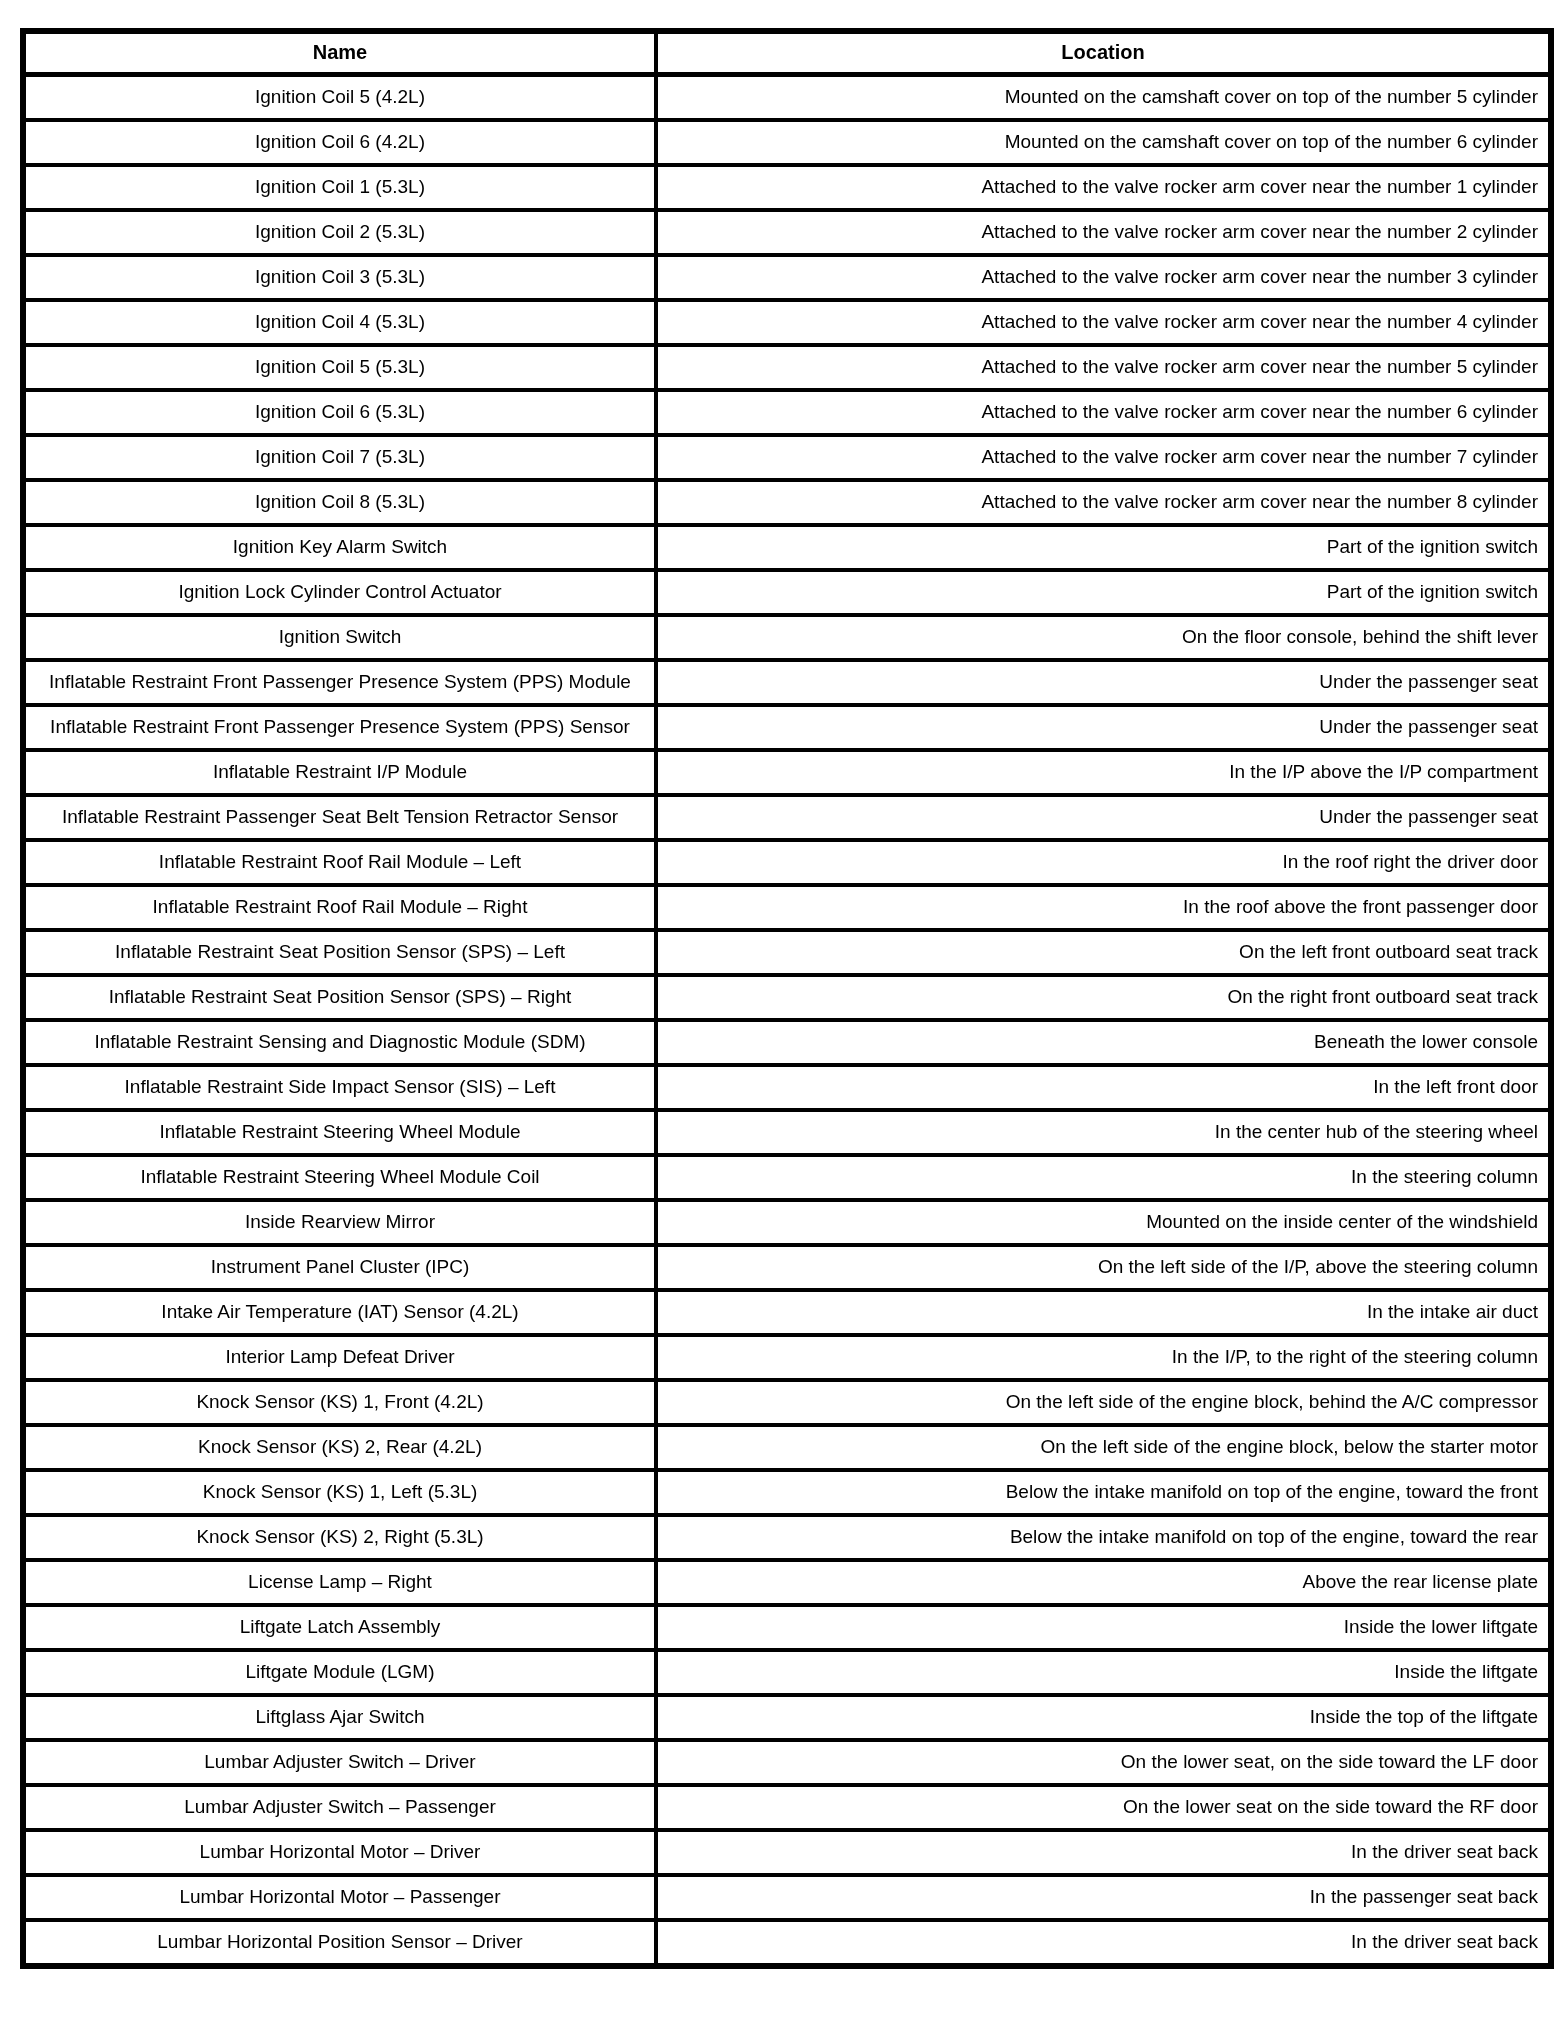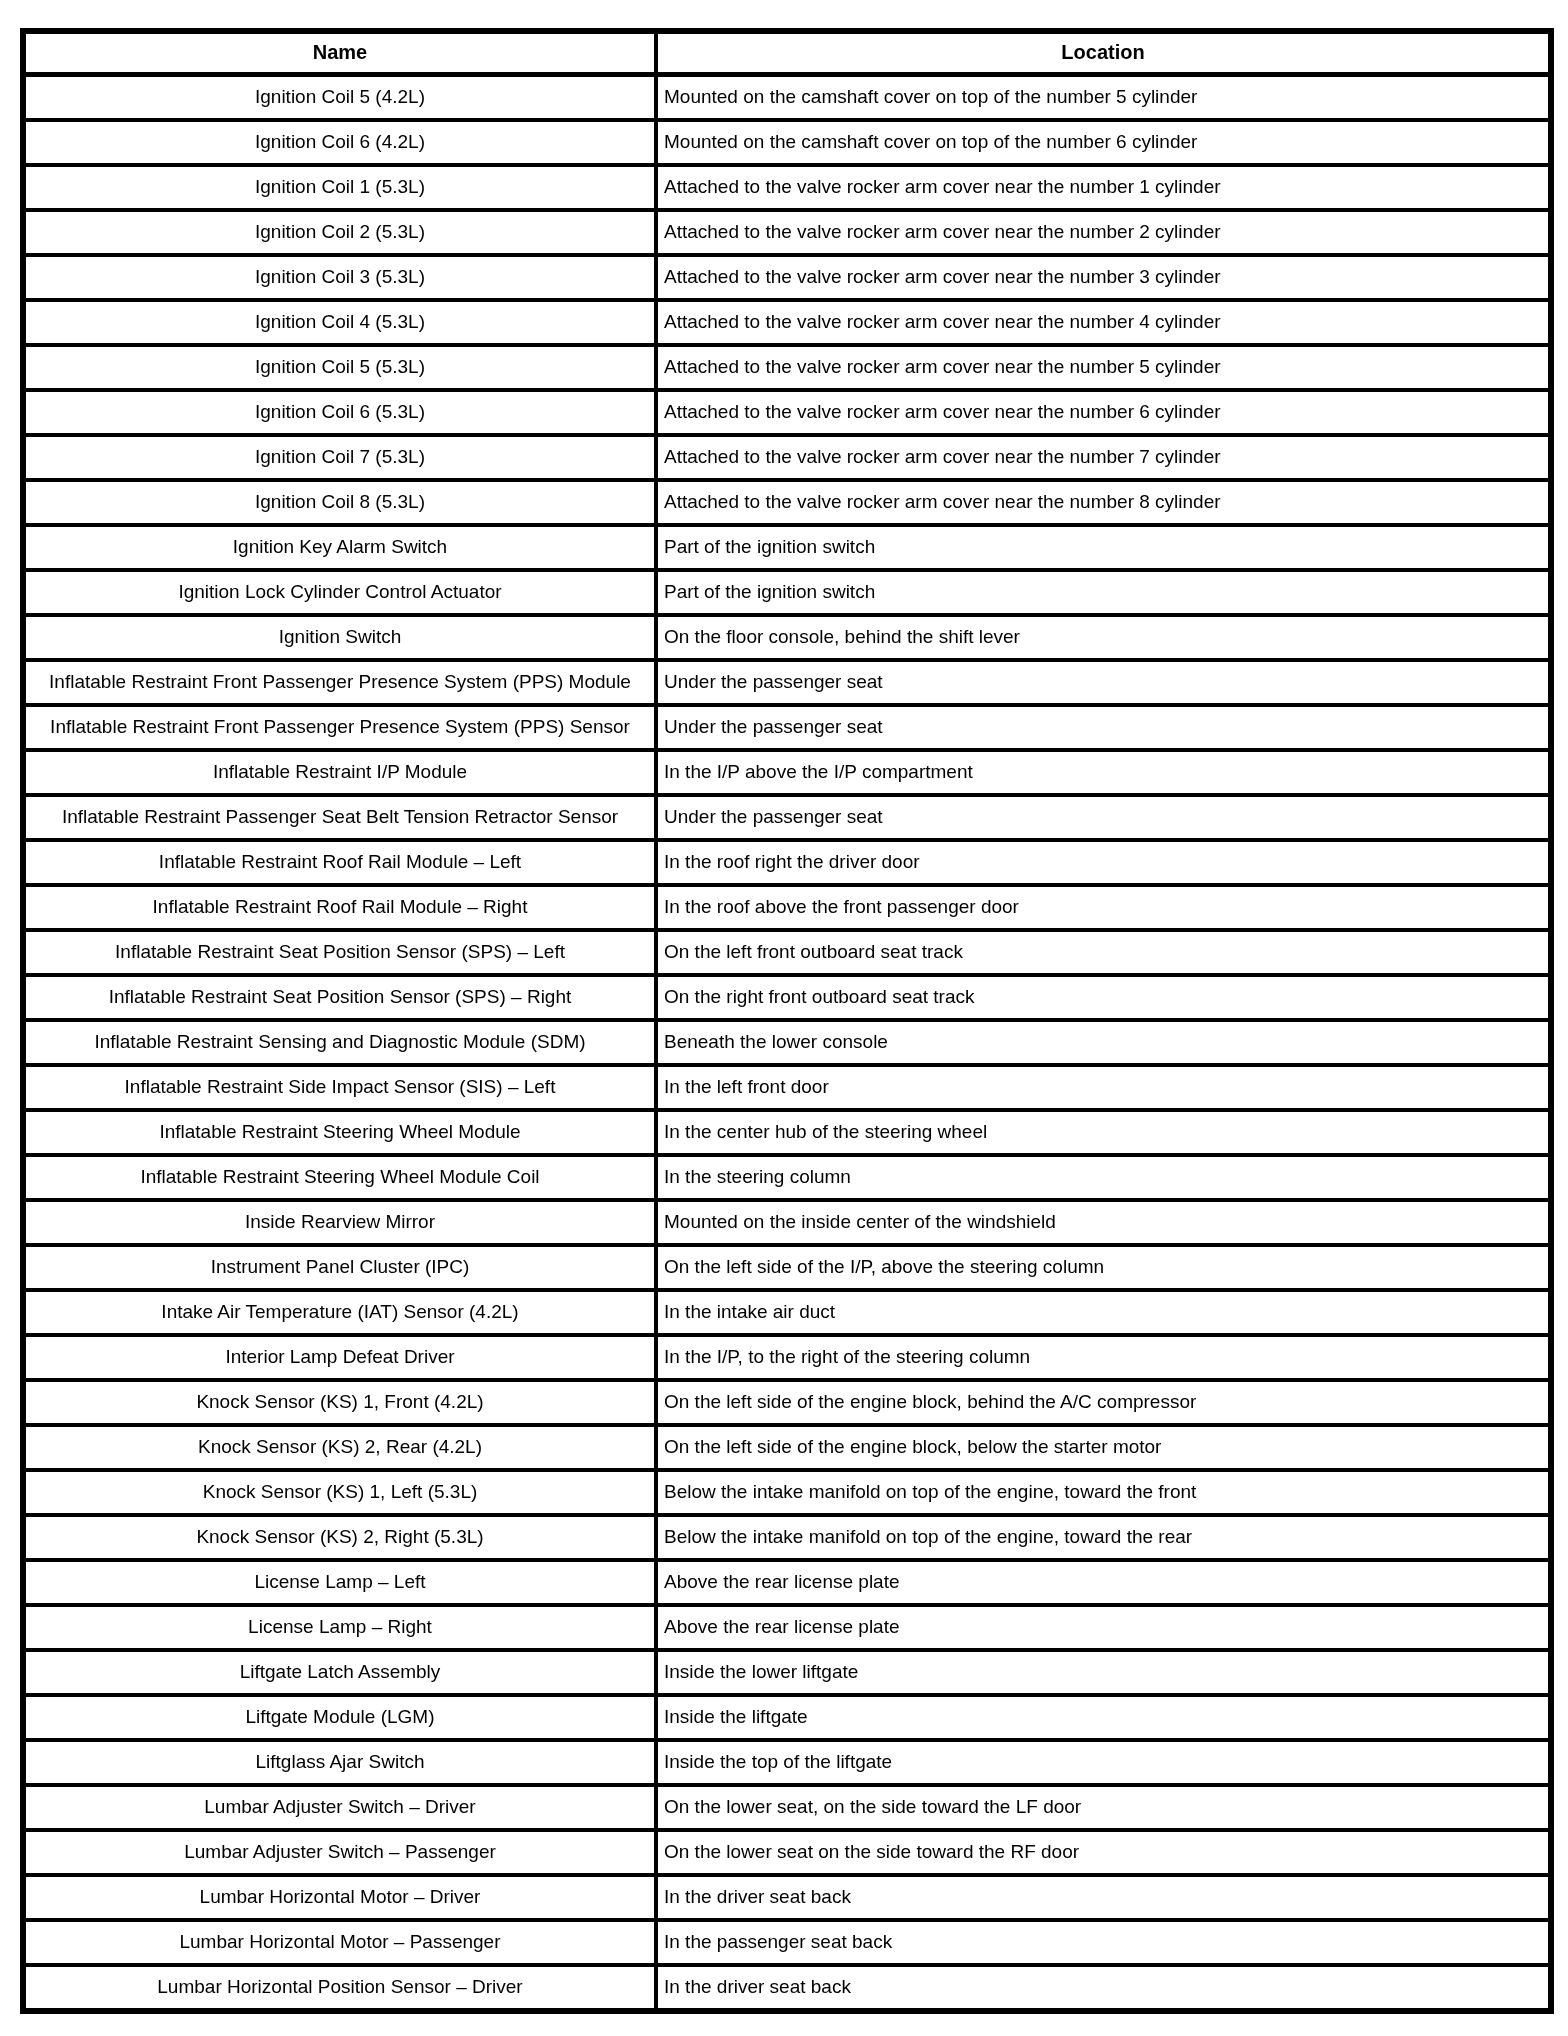--- a/index.html
+++ b/index.html
@@ -38,21 +38,21 @@
     border-bottom-width: 5px;
   }
   col.name-col { width: 633px; }
   col.loc-col  { width: 895px; }
   td.name-cell {
     text-align: center;
     height: 37px;
     padding: 2px 6px;
   }
   td.loc-cell {
-    text-align: left;
+    text-align: right;
     padding: 2px 10px 2px 6px;
   }
 </style>
 </head>
 <body>
 
 <div class="page">
   <table class="loc-table">
     <colgroup>
       <col class="name-col">
@@ -224,24 +224,20 @@
   <tr>
     <td class="name-cell">Knock Sensor (KS) 1, Left (5.3L)</td>
     <td class="loc-cell">Below the intake manifold on top of the engine, toward the front</td>
   </tr>
 
   <tr>
     <td class="name-cell">Knock Sensor (KS) 2, Right (5.3L)</td>
     <td class="loc-cell">Below the intake manifold on top of the engine, toward the rear</td>
   </tr>
 
-  <tr>
-    <td class="name-cell">License Lamp – Left</td>
-    <td class="loc-cell">Above the rear license plate</td>
-  </tr>
 
   <tr>
     <td class="name-cell">License Lamp – Right</td>
     <td class="loc-cell">Above the rear license plate</td>
   </tr>
 
   <tr>
     <td class="name-cell">Liftgate Latch Assembly</td>
     <td class="loc-cell">Inside the lower liftgate</td>
   </tr>

